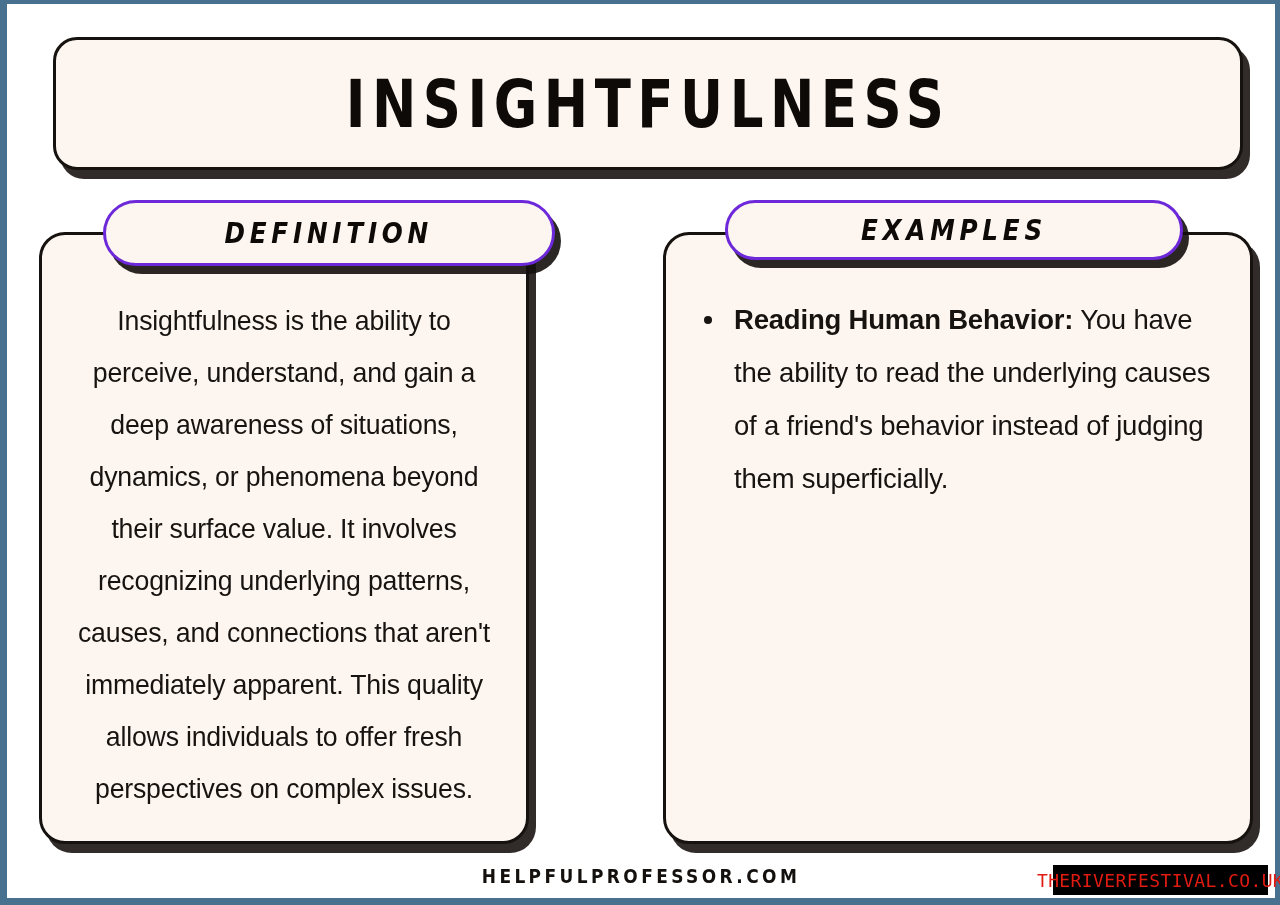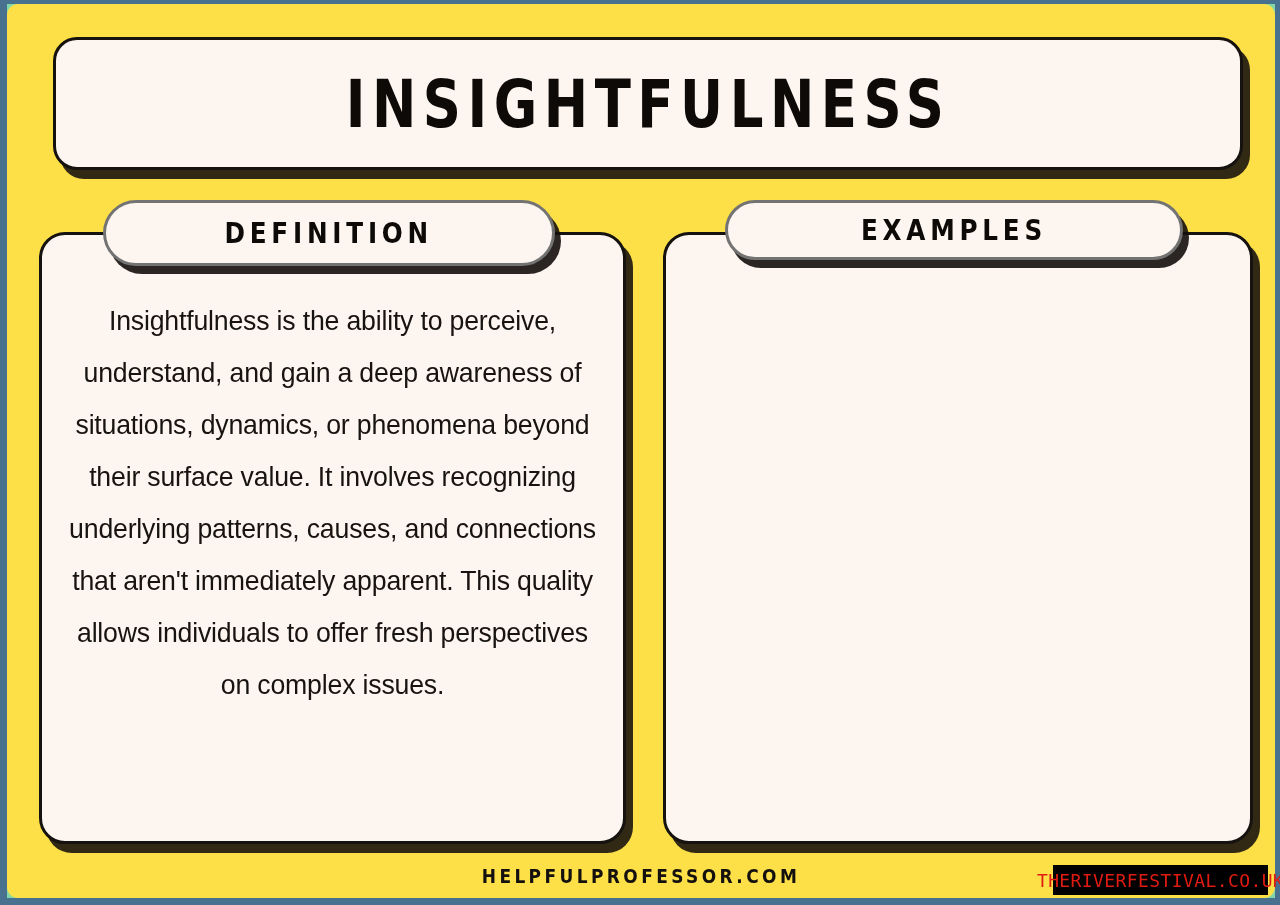--- a/index.html
+++ b/index.html
@@ -24,22 +24,21 @@
     border-left: 7px solid #47718f;
     border-top: 4px solid #47718f;
     border-right: 5px solid #47718f;
     border-bottom: 7px solid #47718f;
     background: #82d7a8;
   }
 
   #canvas {
     position: absolute;
     inset: 0;
-    background: #fde047;
-    border-radius: 11px;
+    background: #ffffff;
   }
 
   
   .card {
     position: absolute;
     background: #fdf6f0;
     border: 3px solid #16120f;
     border-radius: 26px;
     box-shadow: 7px 9px 0 0 rgba(20,15,12,0.88);
     box-sizing: border-box;
@@ -64,42 +63,43 @@
     color: #0d0a08;
     text-align: center;
     transform: scaleX(0.93) scaleY(1.14);
     white-space: nowrap;
   }
 
   
   #definition-card {
     left: 32px;
     top: 228px;
-    width: 587px;
+    width: 490px;
     height: 612px;
   }
   #examples-card {
     left: 656px;
     top: 228px;
     width: 590px;
     height: 612px;
   }
 
   
   .pill {
     position: absolute;
     background: #fdf6f0;
-    border: 3px solid #737373;
+    border: 3px solid #6d28d9;
     border-radius: 40px;
     box-shadow: 6px 8px 0 0 rgba(20,15,12,0.9);
     box-sizing: border-box;
     display: flex;
     align-items: center;
     justify-content: center;
     z-index: 5;
+    font-style: italic;
   }
   .pill-text {
     font-family: "DejaVu Sans", sans-serif;
     font-weight: bold;
     font-size: 26px;
     letter-spacing: 5px;
     color: #0d0a08;
     transform: scaleY(1.12) scaleX(0.95);
     white-space: nowrap;
   }
@@ -213,20 +213,24 @@
     </div>
     <div class="card" id="definition-card">
       <div id="definition-body">Insightfulness is the ability to perceive, understand, and gain a deep awareness of situations, dynamics, or phenomena beyond their surface value. It involves recognizing underlying patterns, causes, and connections that aren't immediately apparent. This quality allows individuals to offer fresh perspectives on complex issues.</div>
     </div>
 
     <div class="pill" id="examples-pill">
       <span class="pill-text">EXAMPLES</span>
     </div>
     <div class="card" id="examples-card">
       <ul id="examples-list">
+        <li class="example-item">
+          <span class="bullet-dot"></span>
+          <span class="example-lead">Reading Human Behavior:</span><span class="example-body"> You have the ability to read the underlying causes of a friend's behavior instead of judging them superficially.</span>
+        </li>
       </ul>
     </div>
 
     <div id="footer-brand">HELPFULPROFESSOR.COM</div>
     <div id="watermark">
       <span id="watermark-text">THERIVERFESTIVAL.CO.UK</span>
     </div>
 
   </div>
 </div>

